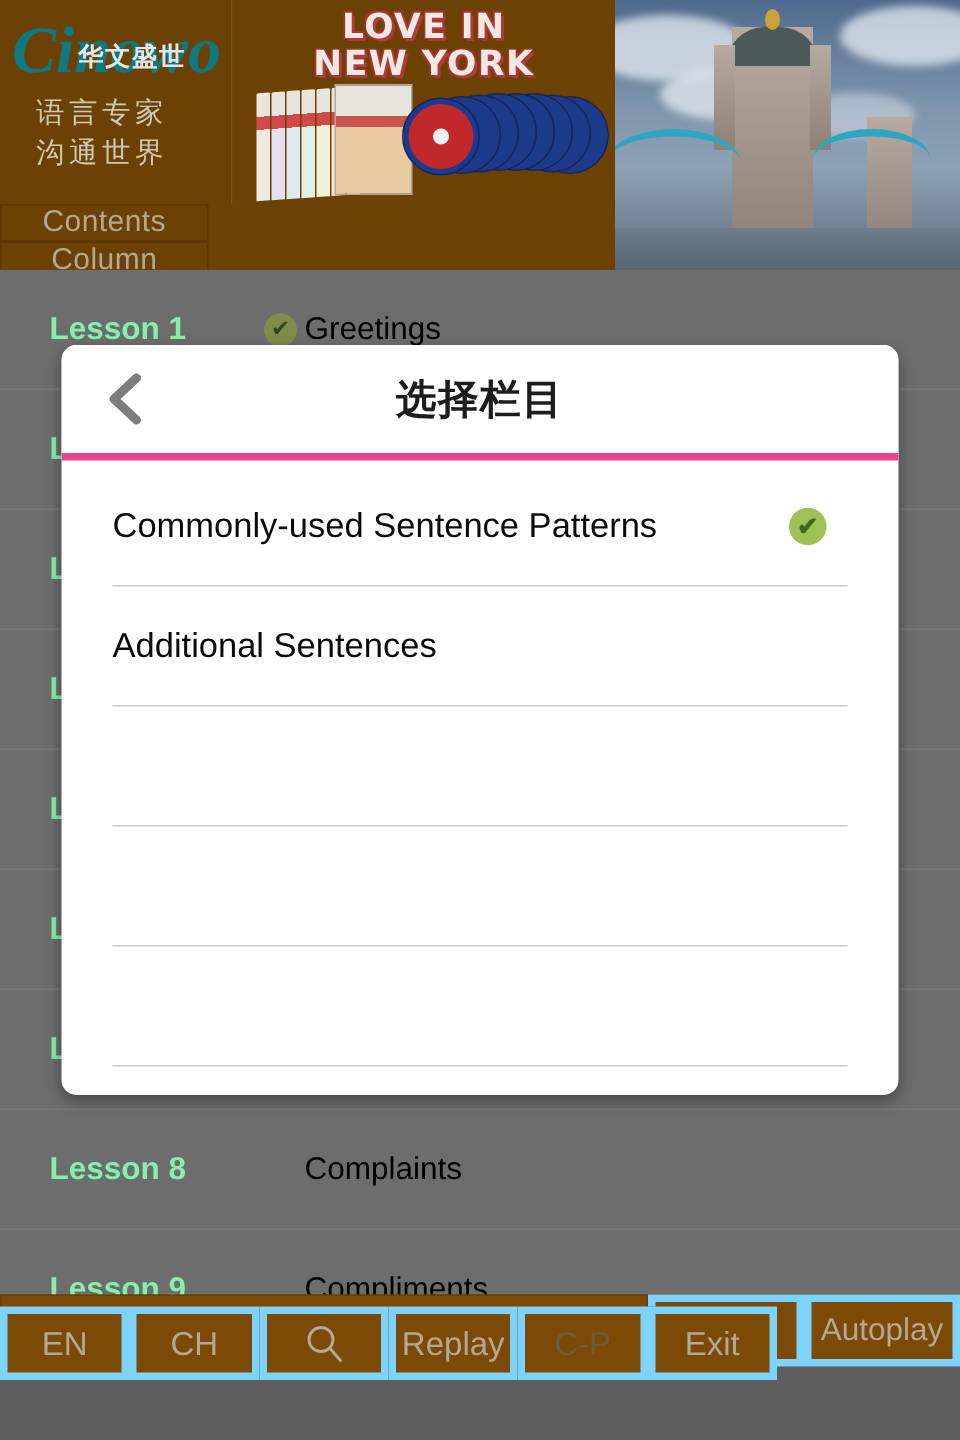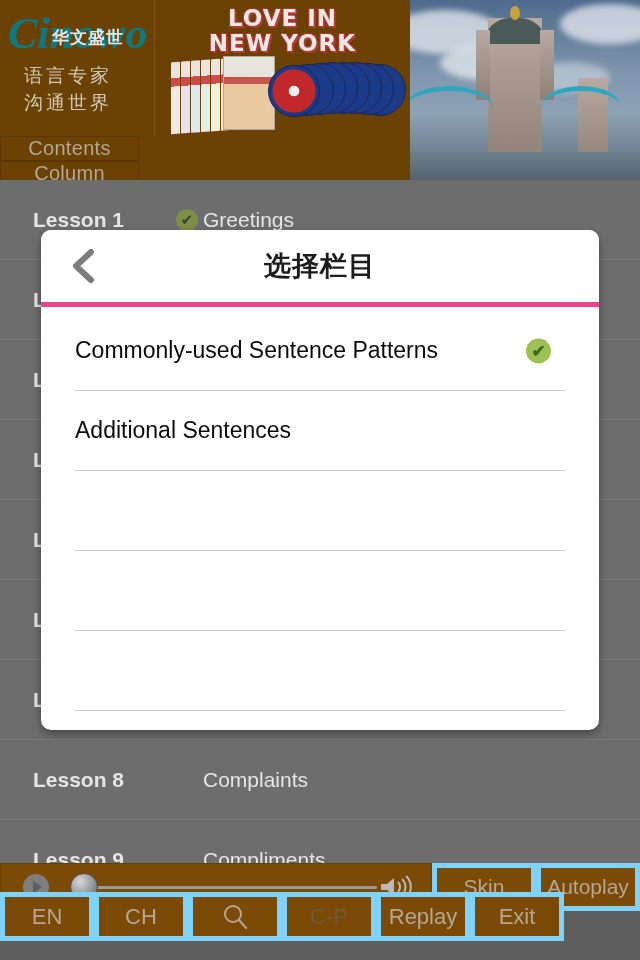--- a/index.html
+++ b/index.html
@@ -151,33 +151,33 @@
     background: #6d6d6d;
   }
   .row {
     position: relative;
     height: 80px;
     border-bottom: 1px solid #7a7a7a;
     display: flex; align-items: center;
   }
   .row-num {
     width: 168px; padding-left: 33px;
-    font-size: 21px; font-weight: 700; color: #e5e5e5;
+    font-size: 21px; font-weight: 700; color: #86efac;
     white-space: nowrap;
   }
   .row-check {
     position: absolute; left: 176px; top: 50%;
     transform: translateY(-50%);
     width: 22px; height: 22px; border-radius: 50%;
     background: #7f8c4a;
     display: flex; align-items: center; justify-content: center;
     font-size: 15px; color: #2f4a1f; line-height: 1;
   }
   .row-title {
-    font-size: 21px; color: #e5e5e5;
+    font-size: 21px; color: #000000;
     padding-left: 35px;
     white-space: nowrap;
   }
 
   
   .modal-shadow {
     position: absolute;
     left: 41px; top: 230px;
     width: 558px; height: 500px;
     border-radius: 10px;
@@ -275,22 +275,22 @@
   .btn-cell {
     height: 48px;
     background: #7a4a06;
     border: 5px solid #7dd3fc;
     display: flex; align-items: center; justify-content: center;
     color: #b4a894; font-size: 21px;
   }
   .player .btn-cell { width: 104px; }
 
   .toolbar {
-    position: absolute; left: 0; top: 892px;
-    width: 564px; height: 49px;
+    position: absolute; left: 0; top: 871px;
+    width: 518px; height: 49px;
     display: flex;
   }
   .toolbar .btn-cell {
     flex: 1; height: 49px; font-size: 22px;
   }
   .toolbar .btn-cell.dim { color: #6e5a3d; }
   .search-glyph {
     width: 26px; height: 26px;
   }
 </style>
@@ -470,24 +470,24 @@
     </div>
     <div class="btn-cell">
       <span>CH</span>
     </div>
     <div class="btn-cell">
       <svg class="search-glyph" viewBox="0 0 26 26">
         <circle cx="11" cy="10" r="8" fill="none" stroke="#b4a894" stroke-width="2"></circle>
         <line x1="17" y1="16" x2="24" y2="24" stroke="#b4a894" stroke-width="2" stroke-linecap="round"></line>
       </svg>
     </div>
+    <div class="btn-cell">
+      <span>Replay</span>
+    </div>
     <div class="btn-cell dim">
       <span>C-P</span>
     </div>
     <div class="btn-cell">
-      <span>Replay</span>
-    </div>
-    <div class="btn-cell">
       <span>Exit</span>
     </div>
   </div>
 
 </div>
 
 </body></html>

